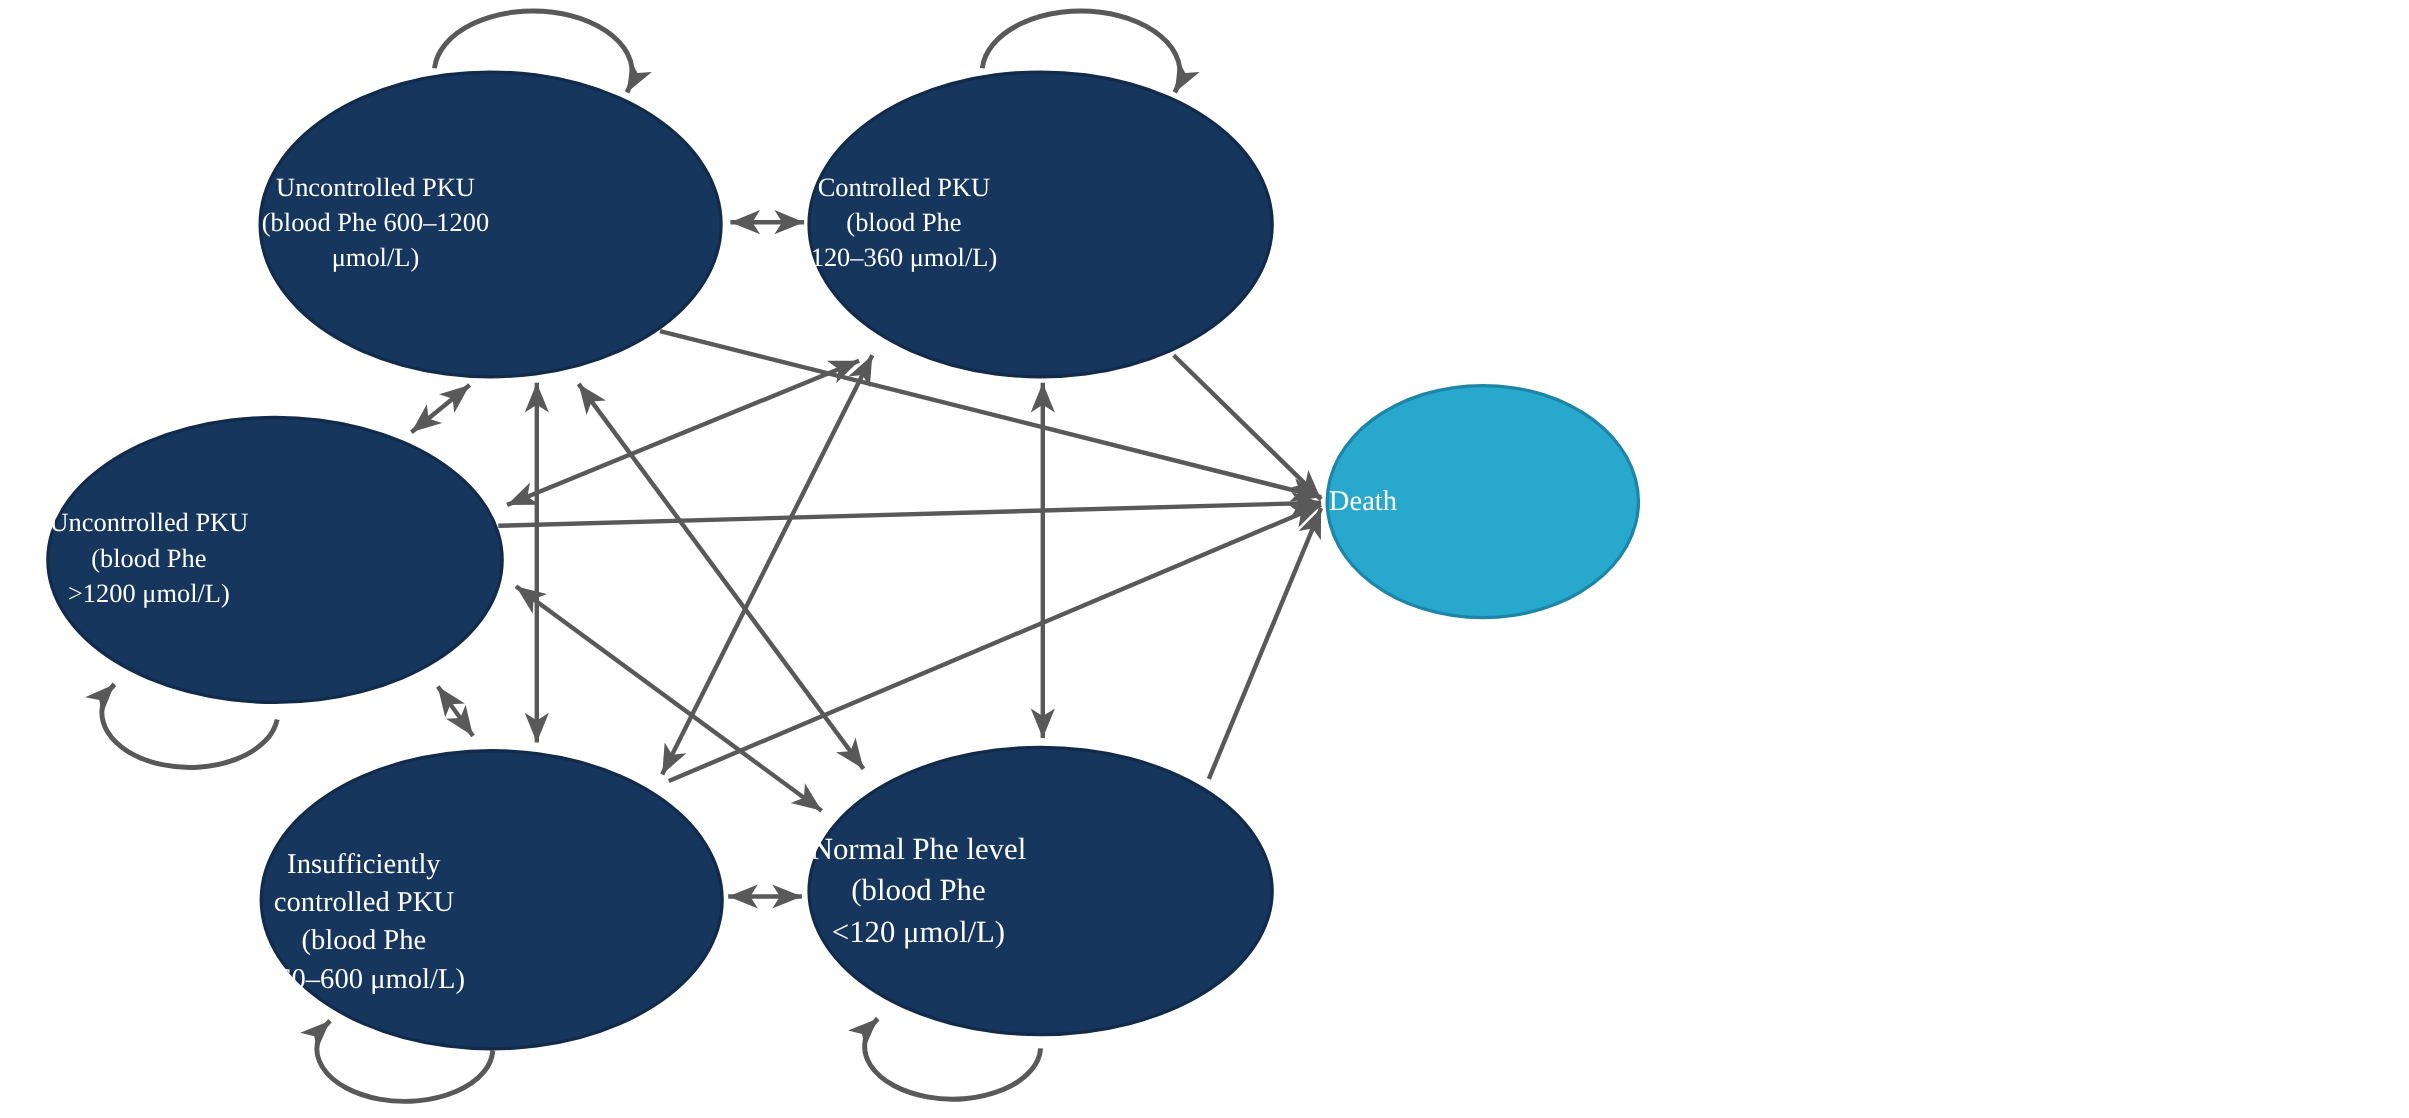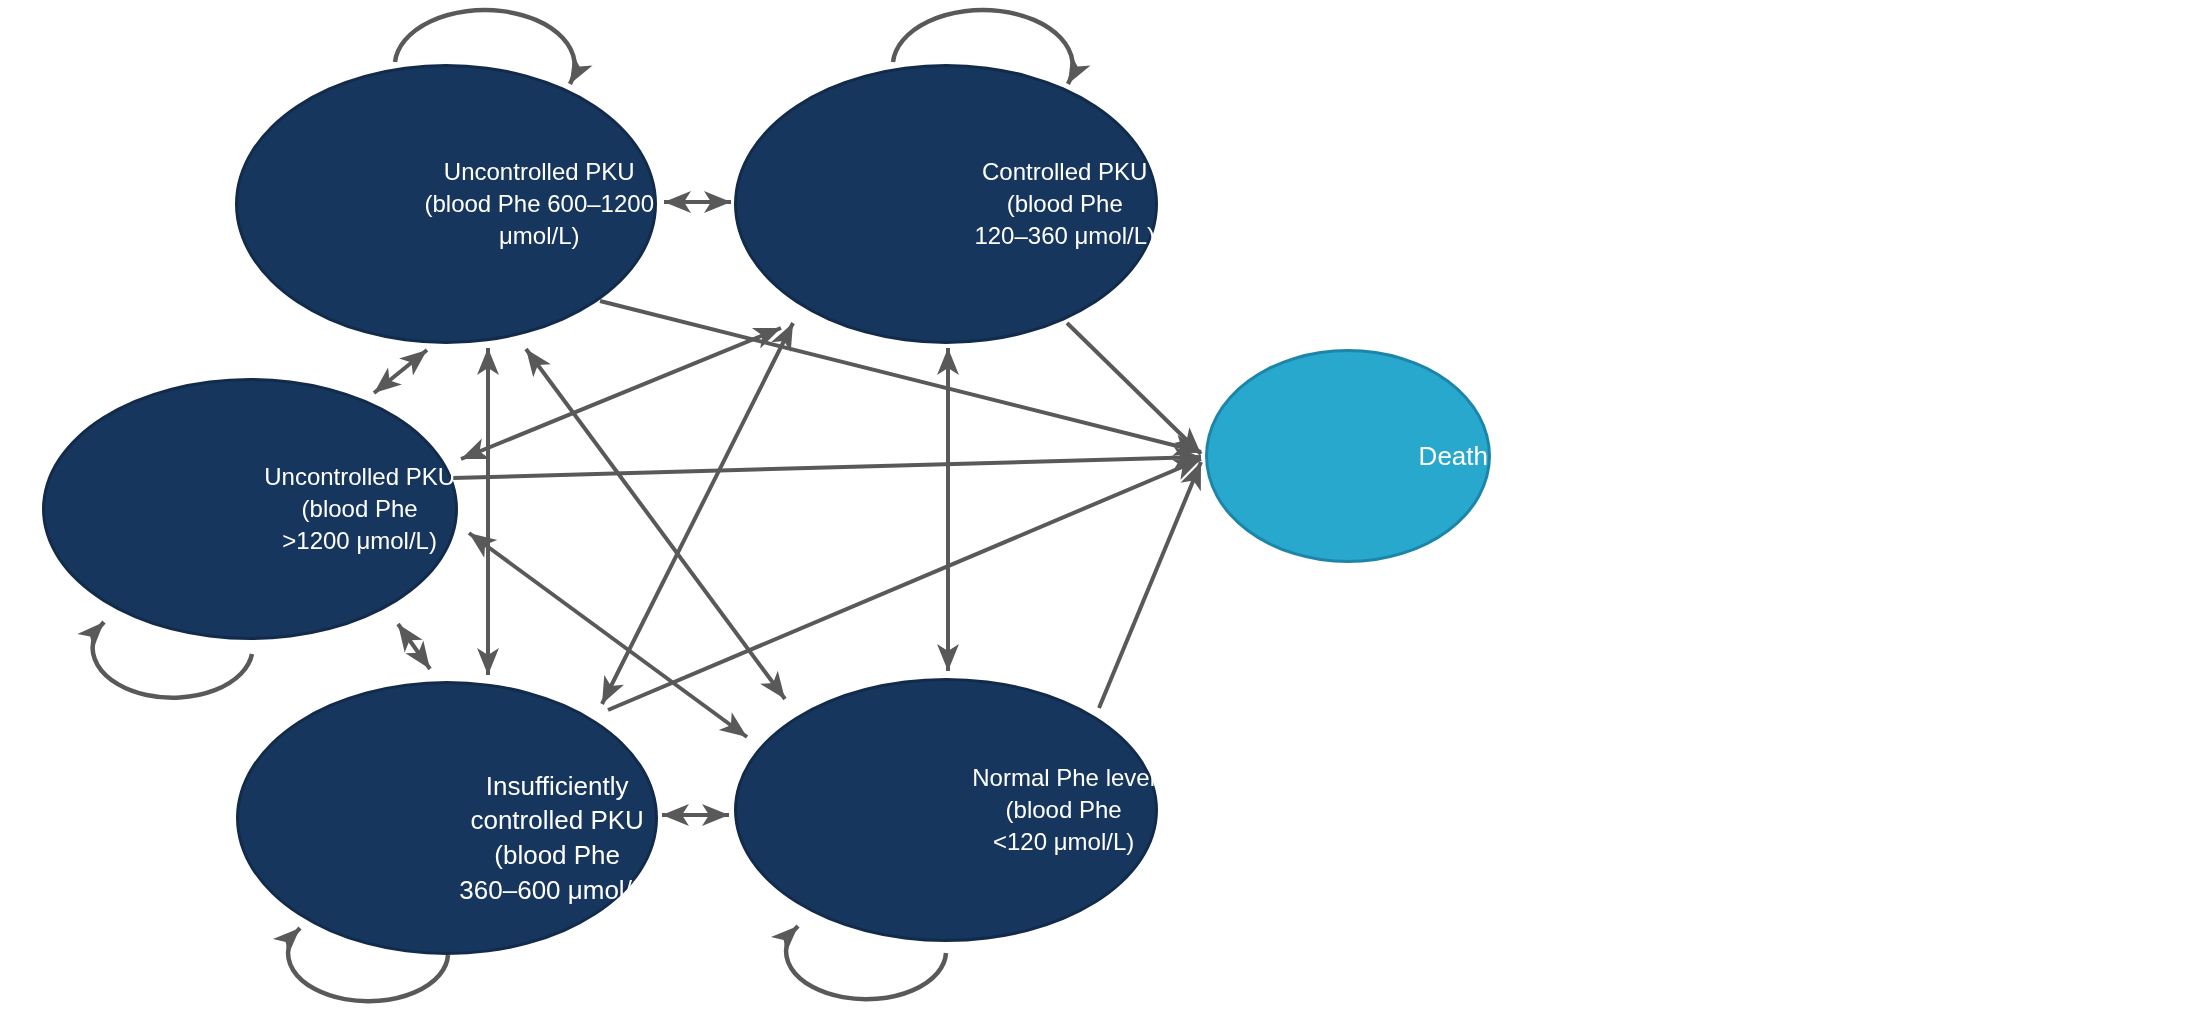--- a/index.html
+++ b/index.html
@@ -32,25 +32,26 @@
     fill: none;
   }
   marker path {
     fill: var(--arrow, #595959);
   }
   .node {
     position: absolute;
     border-radius: 50%;
     display: flex;
     align-items: center;
-    justify-content: flex-end;
+    justify-content: flex-start;
     text-align: center;
     white-space: pre-line;
     line-height: 1.33;
     box-sizing: border-box;
+    font-family: Liberation Serif, serif;
   }
 </style>
 </head>
 <body>
 
 <div id="stage" style="background: rgb(255, 255, 255);">
   <svg id="arrow-layer" viewBox="0 0 2190 1016" xmlns="http://www.w3.org/2000/svg">
     <defs>
       <marker id="ah-end" markerUnits="userSpaceOnUse" markerWidth="34" markerHeight="28" refX="29" refY="13" orient="auto">
         <path d="M2,2 L29,13 L2,24 L9,13 Z"></path>
@@ -91,18 +92,18 @@
       <div class="node" style="left: 734px; top: 64px; width: 424px; height: 280px; background: rgb(23, 54, 93); border: 3px solid rgb(18, 43, 75);"><span style="color: rgb(255, 255, 255); font-size: 24px;">Controlled PKU
 (blood Phe
 120–360 μmol/L)</span></div>
       <div class="node" style="left: 42px; top: 378px; width: 416px; height: 262px; background: rgb(23, 54, 93); border: 3px solid rgb(18, 43, 75);"><span style="color: rgb(255, 255, 255); font-size: 24px;">Uncontrolled PKU
 (blood Phe
 &gt;1200 μmol/L)</span></div>
       <div class="node" style="left: 236px; top: 681px; width: 422px; height: 274px; background: rgb(23, 54, 93); border: 3px solid rgb(18, 43, 75);"><span style="color: rgb(255, 255, 255); font-size: 26px; margin-top: 40px;">Insufficiently
 controlled PKU
 (blood Phe
 360–600 μmol/L)</span></div>
-      <div class="node" style="left: 734px; top: 678px; width: 424px; height: 264px; background: rgb(23, 54, 93); border: 3px solid rgb(18, 43, 75);"><span style="color: rgb(255, 255, 255); font-size: 24px;">Normal Phe level
+      <div class="node" style="left: 734px; top: 678px; width: 424px; height: 264px; background: rgb(23, 54, 93); border: 3px solid rgb(18, 43, 75);"><span style="color: rgb(255, 255, 255); font-size: 28px;">Normal Phe level
 (blood Phe
 &lt;120 μmol/L)</span></div>
       <div class="node" style="left: 1205px; top: 349px; width: 286px; height: 214px; background: rgb(41, 168, 206); border: 3px solid rgb(28, 133, 168);"><span style="color: rgb(255, 255, 255); font-size: 26px;">Death</span></div>
     </div>
 </div>
 
 </body></html>

